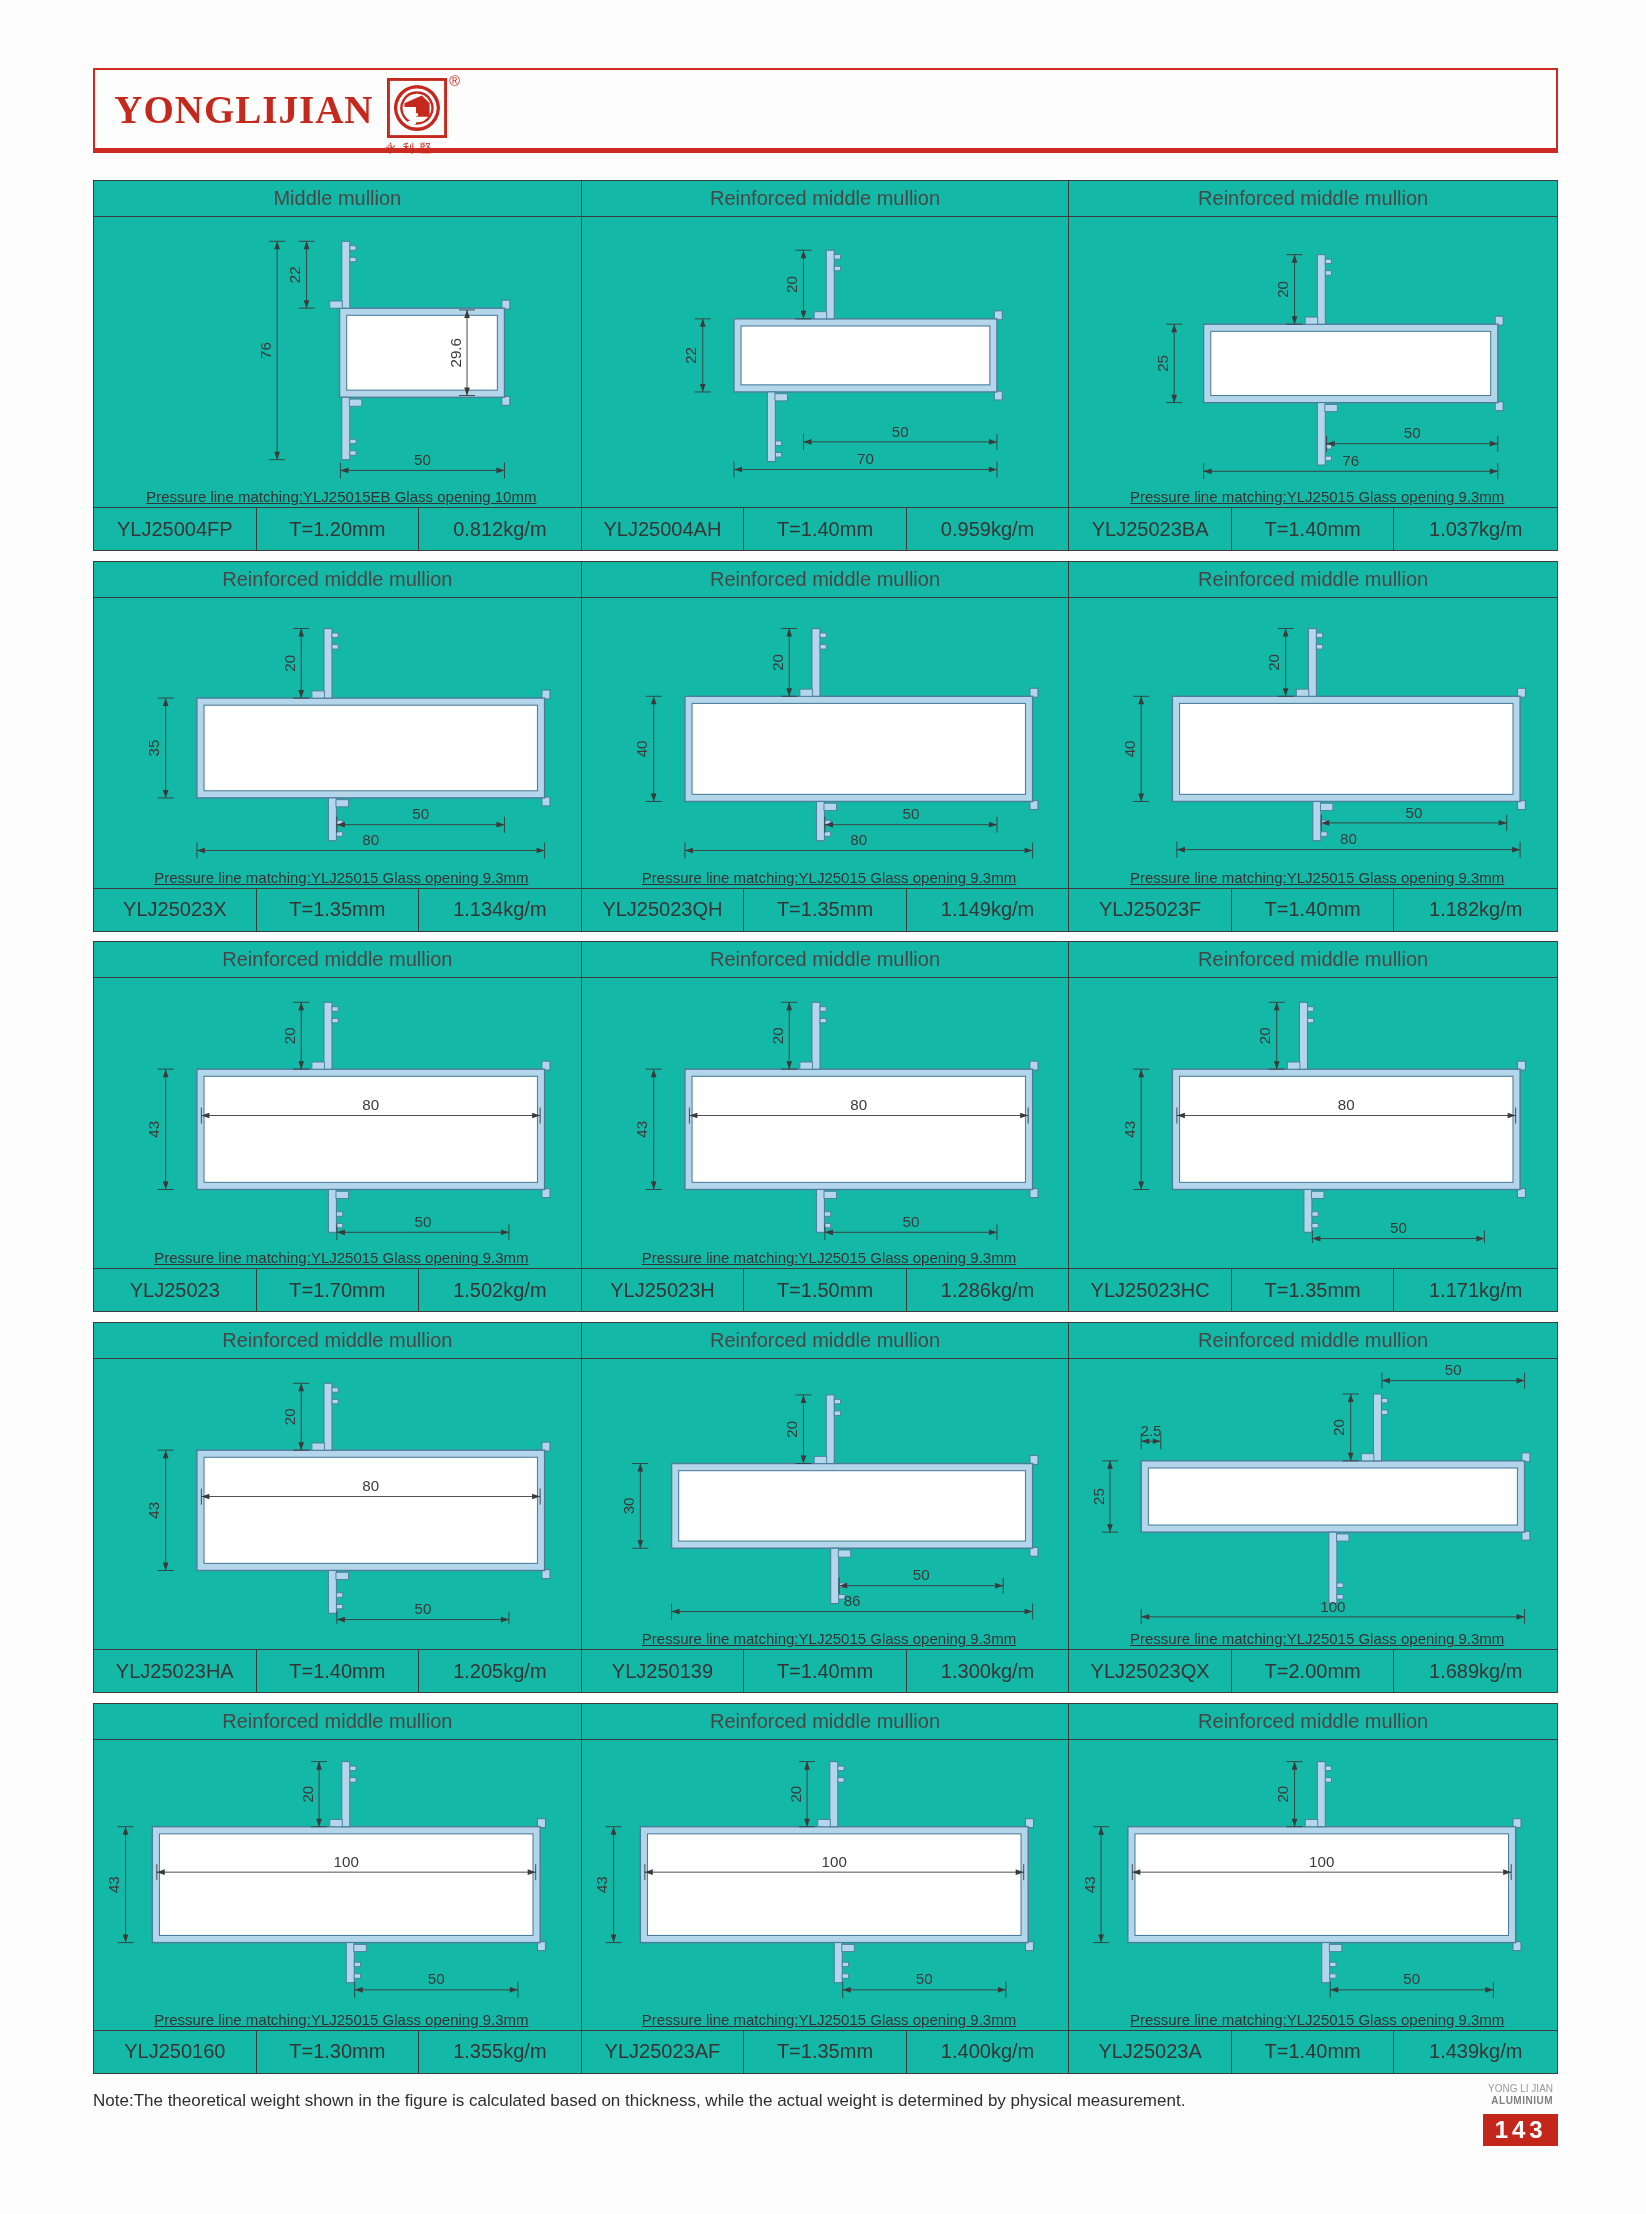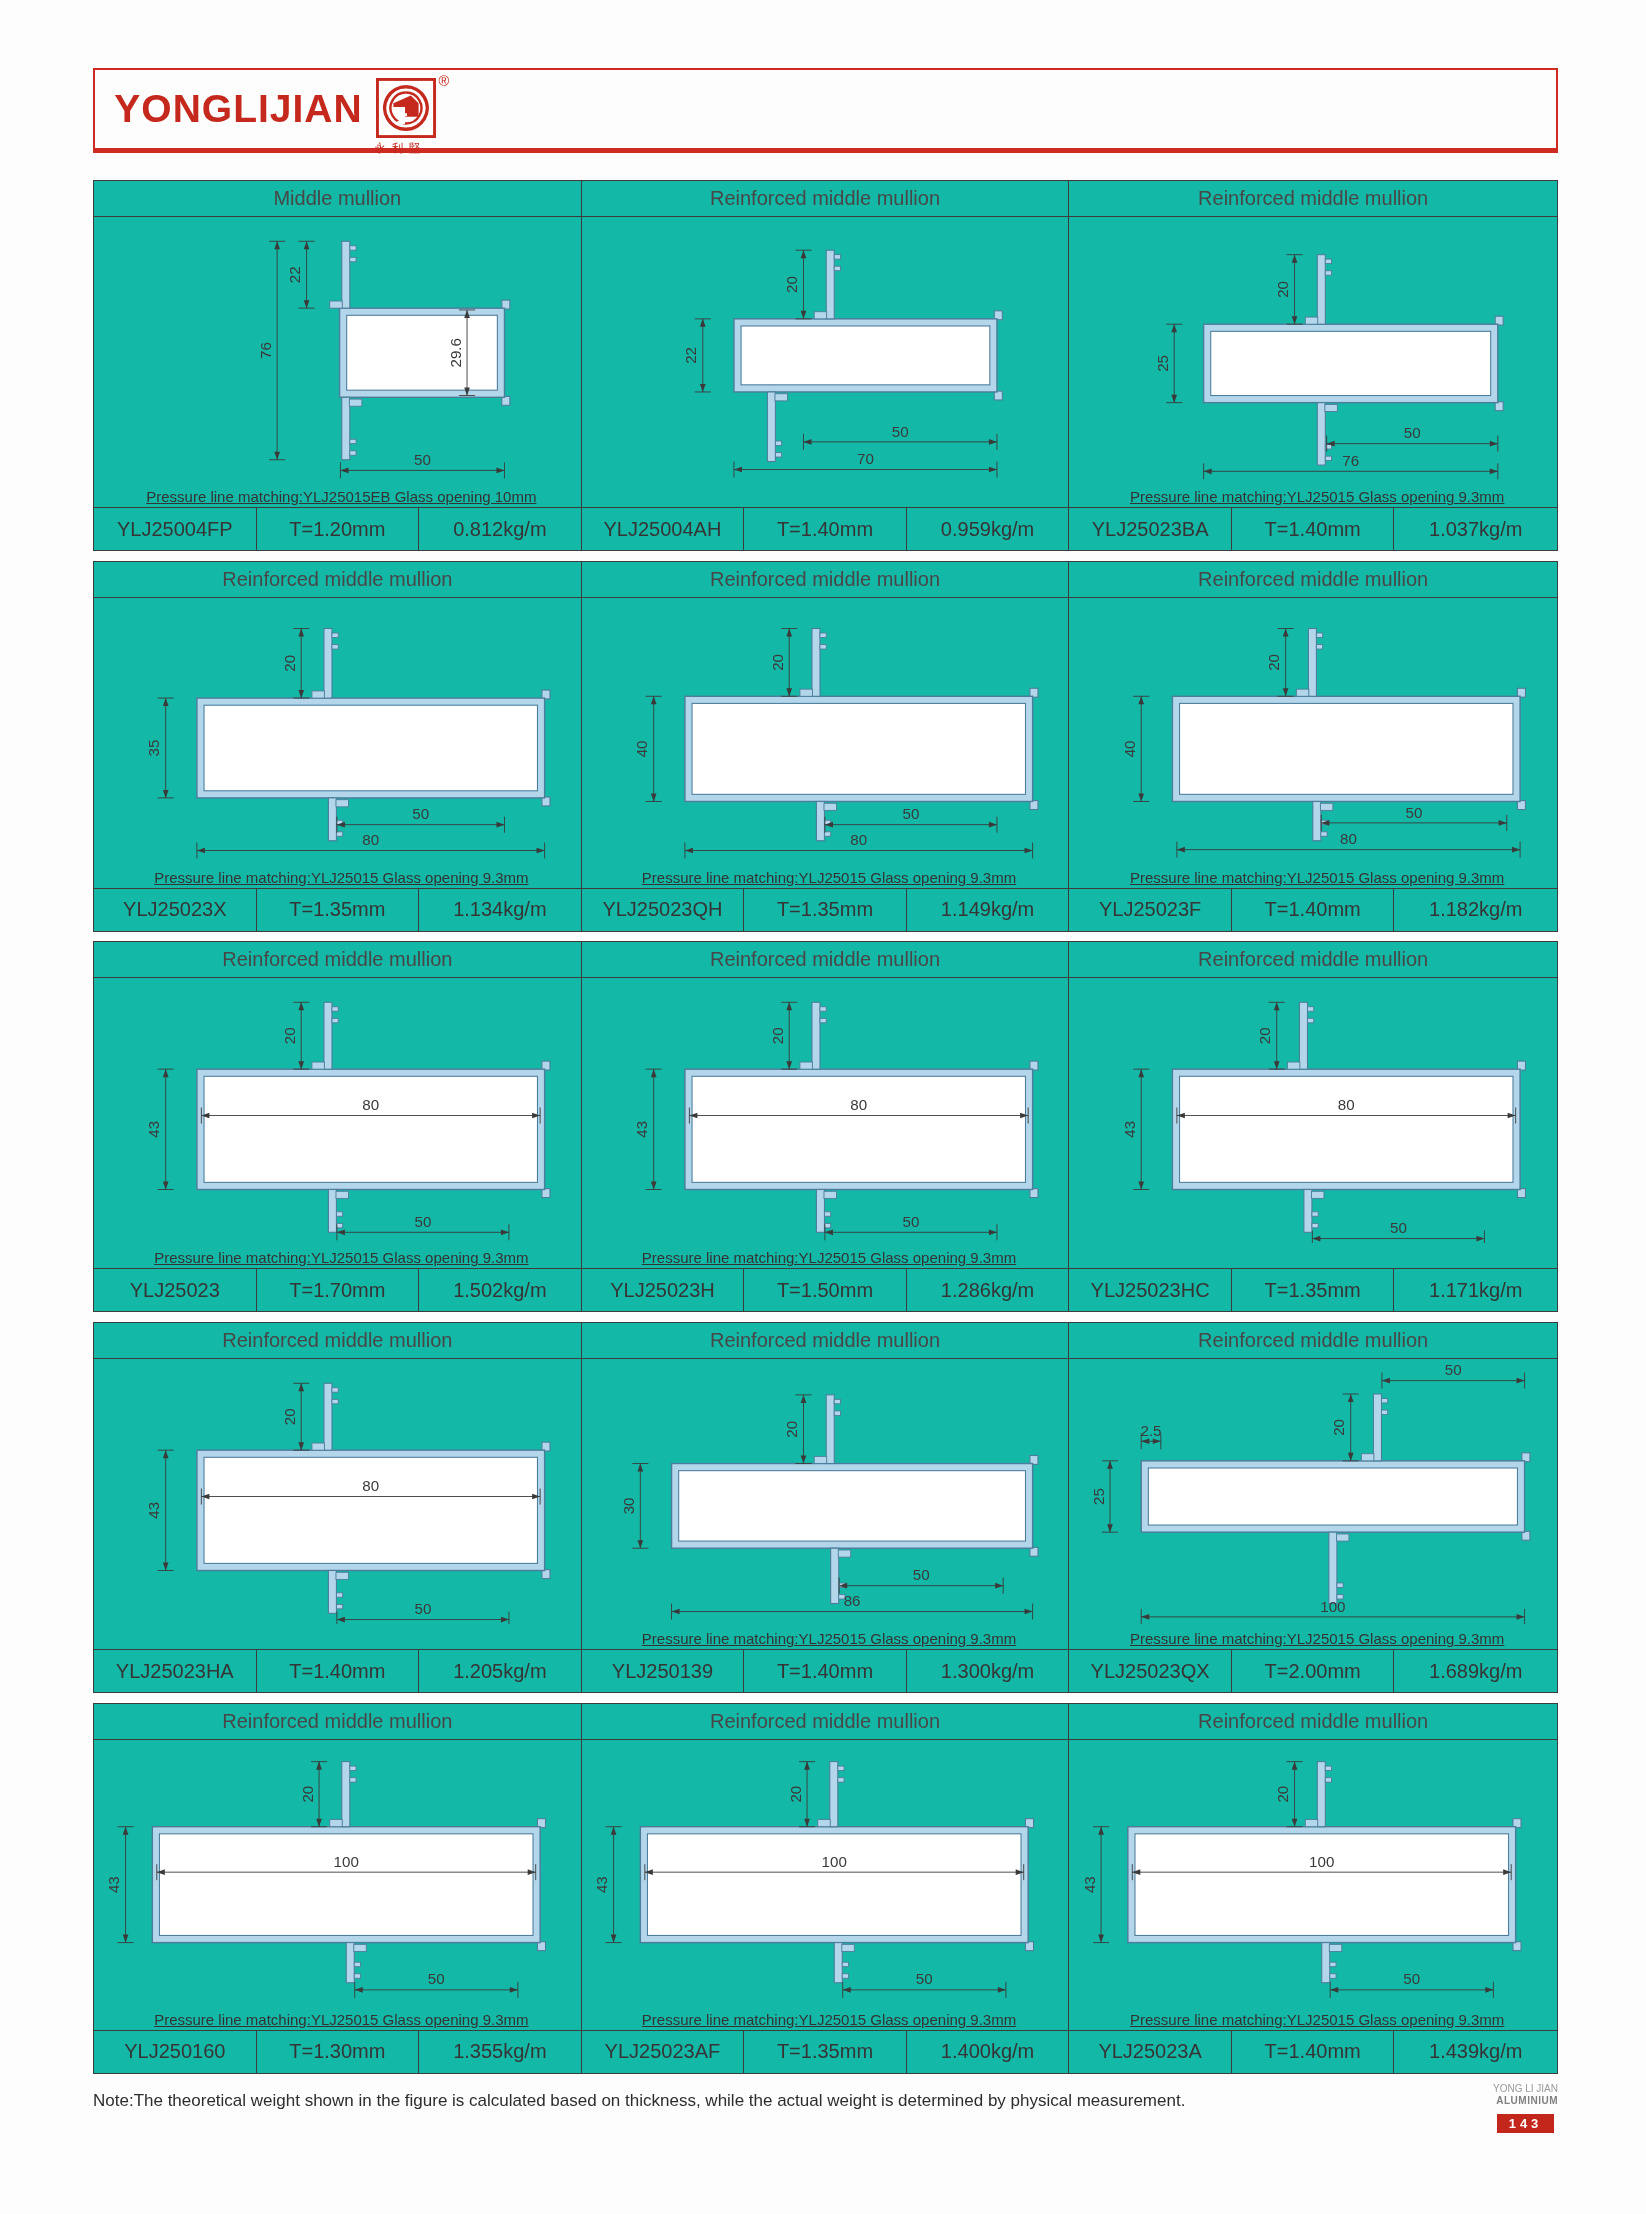--- a/index.html
+++ b/index.html
@@ -5,21 +5,21 @@
   html,body{margin:0;padding:0;background:#e8e8e8;}
   .page{width:1646px;height:2215px;background:#fdfdfd;position:relative;
         font-family:"Liberation Sans", sans-serif;color:#3a3a3a;overflow:hidden;}
   .content{position:absolute;left:93px;top:0;width:1465px;}
 
   
   .hdr{margin-top:68px;height:85px;border:2.9px solid #cd2a21;border-bottom-width:5.8px;
        display:flex;align-items:center;justify-content:space-between;padding:0 17.4px 0 19.3px;box-sizing:border-box;}
   .hdr-title{font-size:29px;font-weight:bold;color:#55595c;letter-spacing:0.5px;}
   .brand{display:flex;align-items:center;gap:13.5px;}
-  .brand-name{font-size:39px;font-weight:bold;color:#c5291d;letter-spacing:1px;font-stretch:condensed;}
+  .brand-name{font-size:39px;font-weight:bold;color:#c5291d;letter-spacing:1px;font-stretch:condensed;font-family:Liberation Serif, serif;}
   .logo-box{position:relative;width:73px;height:73px;}
   .logo-sq{position:absolute;left:0;top:5.8px;width:60px;height:60px;}
   .logo-reg{position:absolute;right:0;top:0;font-size:14.5px;color:#c5291d;}
   .logo-cn{position:absolute;left:-1.9px;top:68px;width:64px;text-align:left;font-size:11.6px;color:#c5291d;letter-spacing:5.8px;white-space:nowrap;}
 
   
   .grid{margin-top:27px;}
   .block{border:1.9px solid #3c3c3c;margin-bottom:9.7px;background:#14b8a6;}
   .trow{display:grid;grid-template-columns:1fr 1fr 1fr;border-bottom:1.9px solid #3c3c3c;}
   .trow>div{height:35px;display:flex;align-items:center;justify-content:center;
@@ -36,21 +36,21 @@
             font-size:20px;color:#353535;border-right:1.5px solid #3c3c3c;white-space:nowrap;}
   .irow>div:nth-child(3n){border-right:1.9px solid #3c3c3c;}
   .irow>div:last-child{border-right:none;}
 
   
   .footer{display:flex;align-items:flex-start;justify-content:space-between;}
   .note{font-size:17px;color:#2e2e2e;padding-top:7.7px;}
   .pgwrap{display:flex;align-items:center;gap:7.7px;flex-direction:column;}
   .pgbrand{text-align:right;color:#9a9a9a;font-size:10px;line-height:11.6px;}
   .pgbrand b{color:#7f7f7f;letter-spacing:0.5px;}
-  .pgnum{background:#c3271c;color:#fff;font-weight:bold;font-size:13px;
+  .pgnum{background:#c3271c;color:#fff;font-weight:bold;font-size:24px;
          padding:1.9px 11.6px;letter-spacing:3.9px;}
 </style>
 </head>
 <body>
 
 <div class="page">
   <div class="content">
 
     <div class="hdr">
       <div class="brand">

